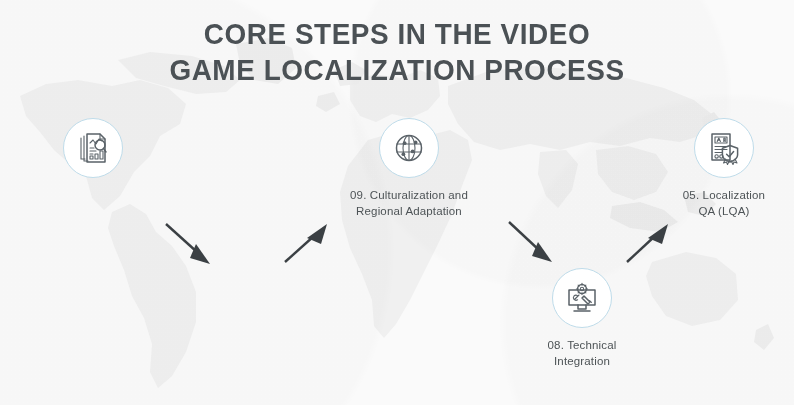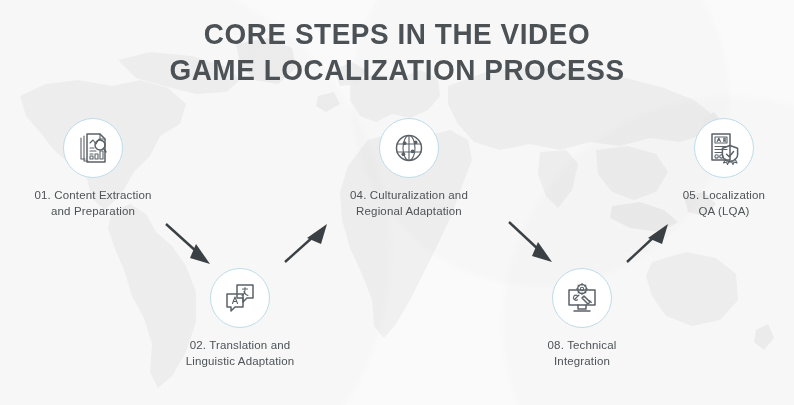--- a/index.html
+++ b/index.html
@@ -232,55 +232,39 @@
           <path class="ico-stroke-thin" d="M14 12 L17 9 L20 13 L23 8 L26 10"></path>
           <path class="ico-stroke-thin" d="M14 17 L18 17 M14 20 L20 20 M14 23 L17 23"></path>
           <rect class="ico-stroke-thin" x="14" y="25" width="3" height="3"></rect>
           <rect class="ico-stroke-thin" x="19" y="23" width="3" height="5"></rect>
           <rect class="ico-stroke-thin" x="24" y="20" width="3" height="8"></rect>
           <circle class="ico-stroke" cx="24" cy="14" r="5"></circle>
           <path class="ico-stroke" d="M27.6 17.6 L30 21"></path>
         </svg>
       </span>
     </div>
-    <div class="step-label">01. Content Extraction
-and Preparation</div>
-  </div>
-
-  <div class="step" id="step-2">
-    <div class="step-circle">
-      <span class="step-icon">
-        <svg viewBox="0 0 34 34" xmlns="http://www.w3.org/2000/svg">
-          <path class="ico-stroke" d="M14 4 L30 4 L30 17 L24 17 L20 21 L20 17 L14 17 Z"></path>
-          <path class="ico-stroke-thin" d="M22 6.5 L22 8 M19.5 8 L24.5 8 M22 8 Q22 13 19 14.5 M21 10.5 Q22.5 14 25 14.5"></path>
-          <path class="ico-stroke" d="M4 13 L20 13 L20 26 L12 26 L8 30 L8 26 L4 26 Z"></path>
-          <path class="ico-stroke-thin" d="M9.5 22.5 L12 16 L14.5 22.5 M10.4 20.5 L13.6 20.5"></path>
-        </svg>
-      </span>
-    </div>
-    <div class="step-label">02. Translation and
-Linguistic Adaptation</div>
-  </div>
+  </div>
+
 
   <div class="step" id="step-3">
     <div class="step-circle">
       <span class="step-icon">
         <svg viewBox="0 0 34 34" xmlns="http://www.w3.org/2000/svg">
           <circle class="ico-stroke" cx="17" cy="17" r="12.5"></circle>
           <ellipse class="ico-stroke-thin" cx="17" cy="17" rx="6" ry="12.5"></ellipse>
           <path class="ico-stroke-thin" d="M4.8 13 L29.2 13 M4.8 21 L29.2 21"></path>
           <path class="ico-stroke-thin" d="M17 4.5 L17 29.5"></path>
           <circle class="ico-fill" cx="12.6" cy="12.2" r="1.9"></circle>
           <circle class="ico-fill" cx="23.6" cy="11.4" r="1.9"></circle>
           <circle class="ico-fill" cx="20.6" cy="20.4" r="1.9"></circle>
           <circle class="ico-fill" cx="11.4" cy="23.2" r="1.9"></circle>
         </svg>
       </span>
     </div>
-    <div class="step-label">04. Culturalization and
+    <div class="step-label">09. Culturalization and
 Regional Adaptation</div>
   </div>
 
   <div class="step" id="step-4">
     <div class="step-circle">
       <span class="step-icon">
         <svg viewBox="0 0 34 34" xmlns="http://www.w3.org/2000/svg">
           <path class="ico-stroke" d="M4 9 L30 9 L30 24 L4 24 Z"></path>
           <path class="ico-stroke" d="M13 24 L13 28 L21 28 L21 24"></path>
           <path class="ico-stroke" d="M9 30 L25 30"></path>

